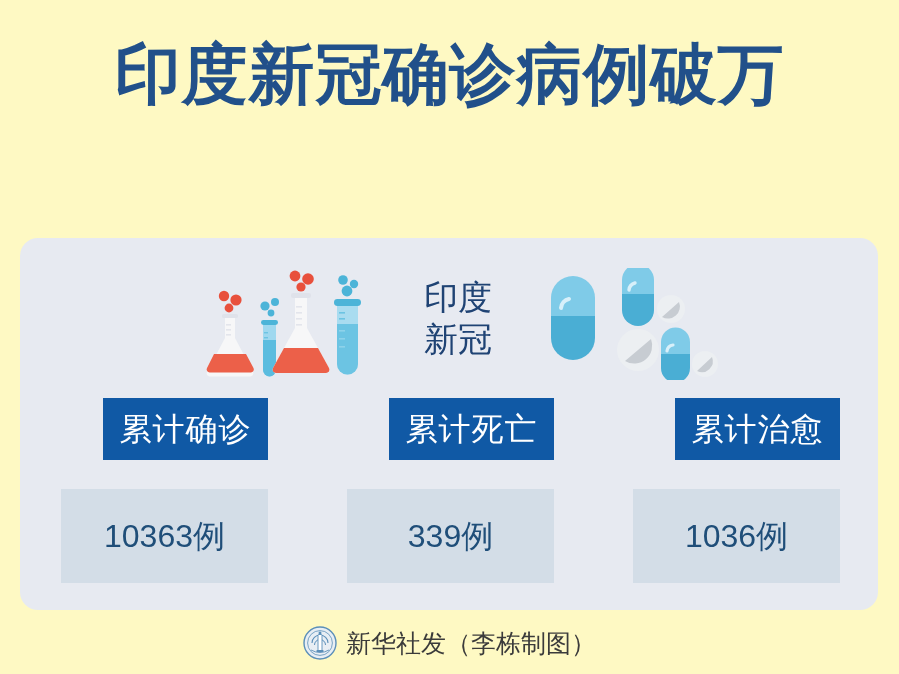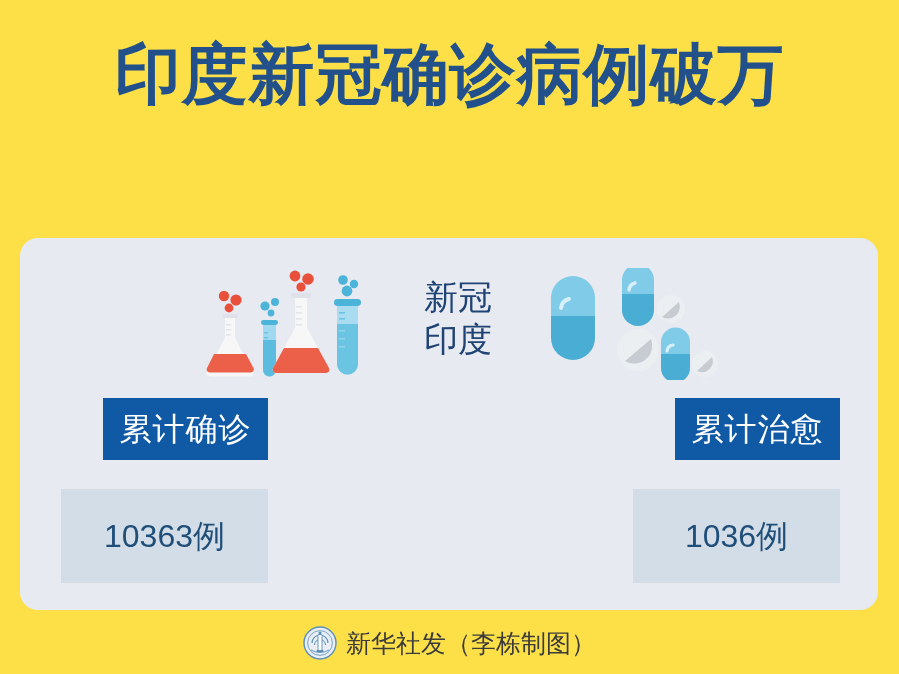--- a/index.html
+++ b/index.html
@@ -6,21 +6,21 @@
   body{
     width:899px;height:674px;
     background:#ffffff;
     font-family:"Liberation Sans","DejaVu Sans",sans-serif;
     overflow:hidden;
     position:relative;
   }
   .infographic{
     position:absolute;inset:0;
     width:899px;height:674px;
-    background:#fde047;
+    background:#fef9c3;
   }
 
   
   .header{
     position:absolute;left:0;top:0;width:899px;height:190px;
     text-align:center;
   }
   .main-title{
     position:absolute;left:0;top:38px;width:899px;
     font-size:66px;line-height:72px;
@@ -189,22 +189,22 @@
           <path d="M144 58 h21 v40 a10.5 10.5 0 0 1 -21 0 Z" fill="#6cc4e3"></path>
           <rect x="146" y="46" width="6" height="1.6" fill="#6cc4e3"></rect>
           <rect x="146" y="52" width="6" height="1.6" fill="#6cc4e3"></rect>
           <rect x="146" y="64" width="6" height="1.6" fill="#8ed2ea"></rect>
           <rect x="146" y="72" width="6" height="1.6" fill="#8ed2ea"></rect>
           <rect x="146" y="80" width="6" height="1.6" fill="#8ed2ea"></rect>
         </svg>
       </div>
 
       <div class="centerlabel">
+        <span>印度</span>
         <span>新冠</span>
-        <span>印度</span>
       </div>
 
       <div class="pills">
         <svg width="195" height="112" viewBox="0 0 195 112" xmlns="http://www.w3.org/2000/svg">
 
           <g>
             <path d="M26 48 a22 22 0 0 1 44 0 v0 h-44 Z" fill="#7fcbe8"></path>
             <rect x="26" y="30" width="44" height="18" fill="#7fcbe8"></rect>
             <path d="M26 30 a22 22 0 0 1 44 0 Z" fill="#7fcbe8"></path>
             <rect x="26" y="48" width="44" height="22" fill="#4aaed4"></rect>
@@ -244,20 +244,28 @@
 
       <div class="stat s1">
         <div class="stat-head">
           <span class="stat-head-label">累计确诊</span>
         </div>
         <div class="stat-value-panel">
           <span class="stat-value">10363例</span>
         </div>
       </div>
 
+      <div class="stat s2">
+        <div class="stat-head">
+          <span class="stat-head-label">累计死亡</span>
+        </div>
+        <div class="stat-value-panel">
+          <span class="stat-value">339例</span>
+        </div>
+      </div>
 
       <div class="stat s3">
         <div class="stat-head">
           <span class="stat-head-label">累计治愈</span>
         </div>
         <div class="stat-value-panel">
           <span class="stat-value">1036例</span>
         </div>
       </div>
 

